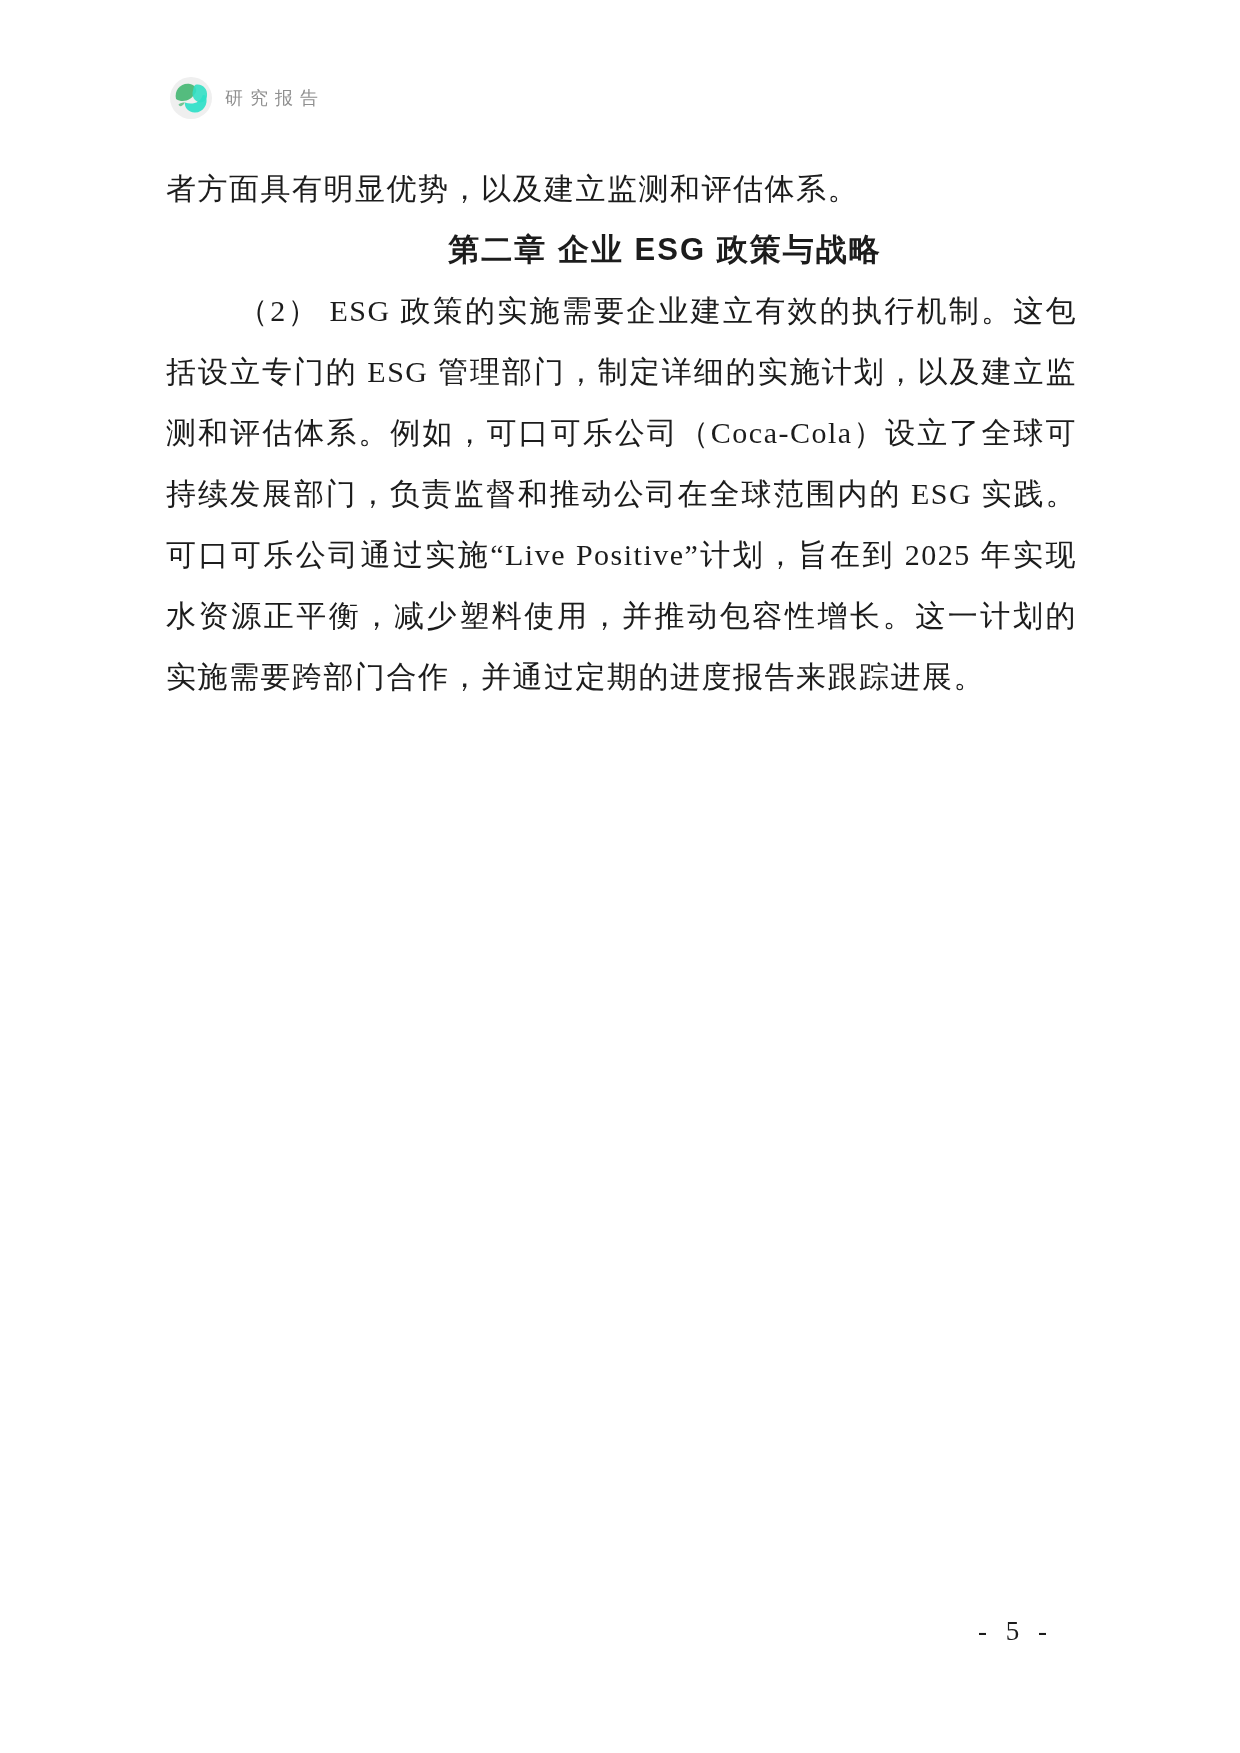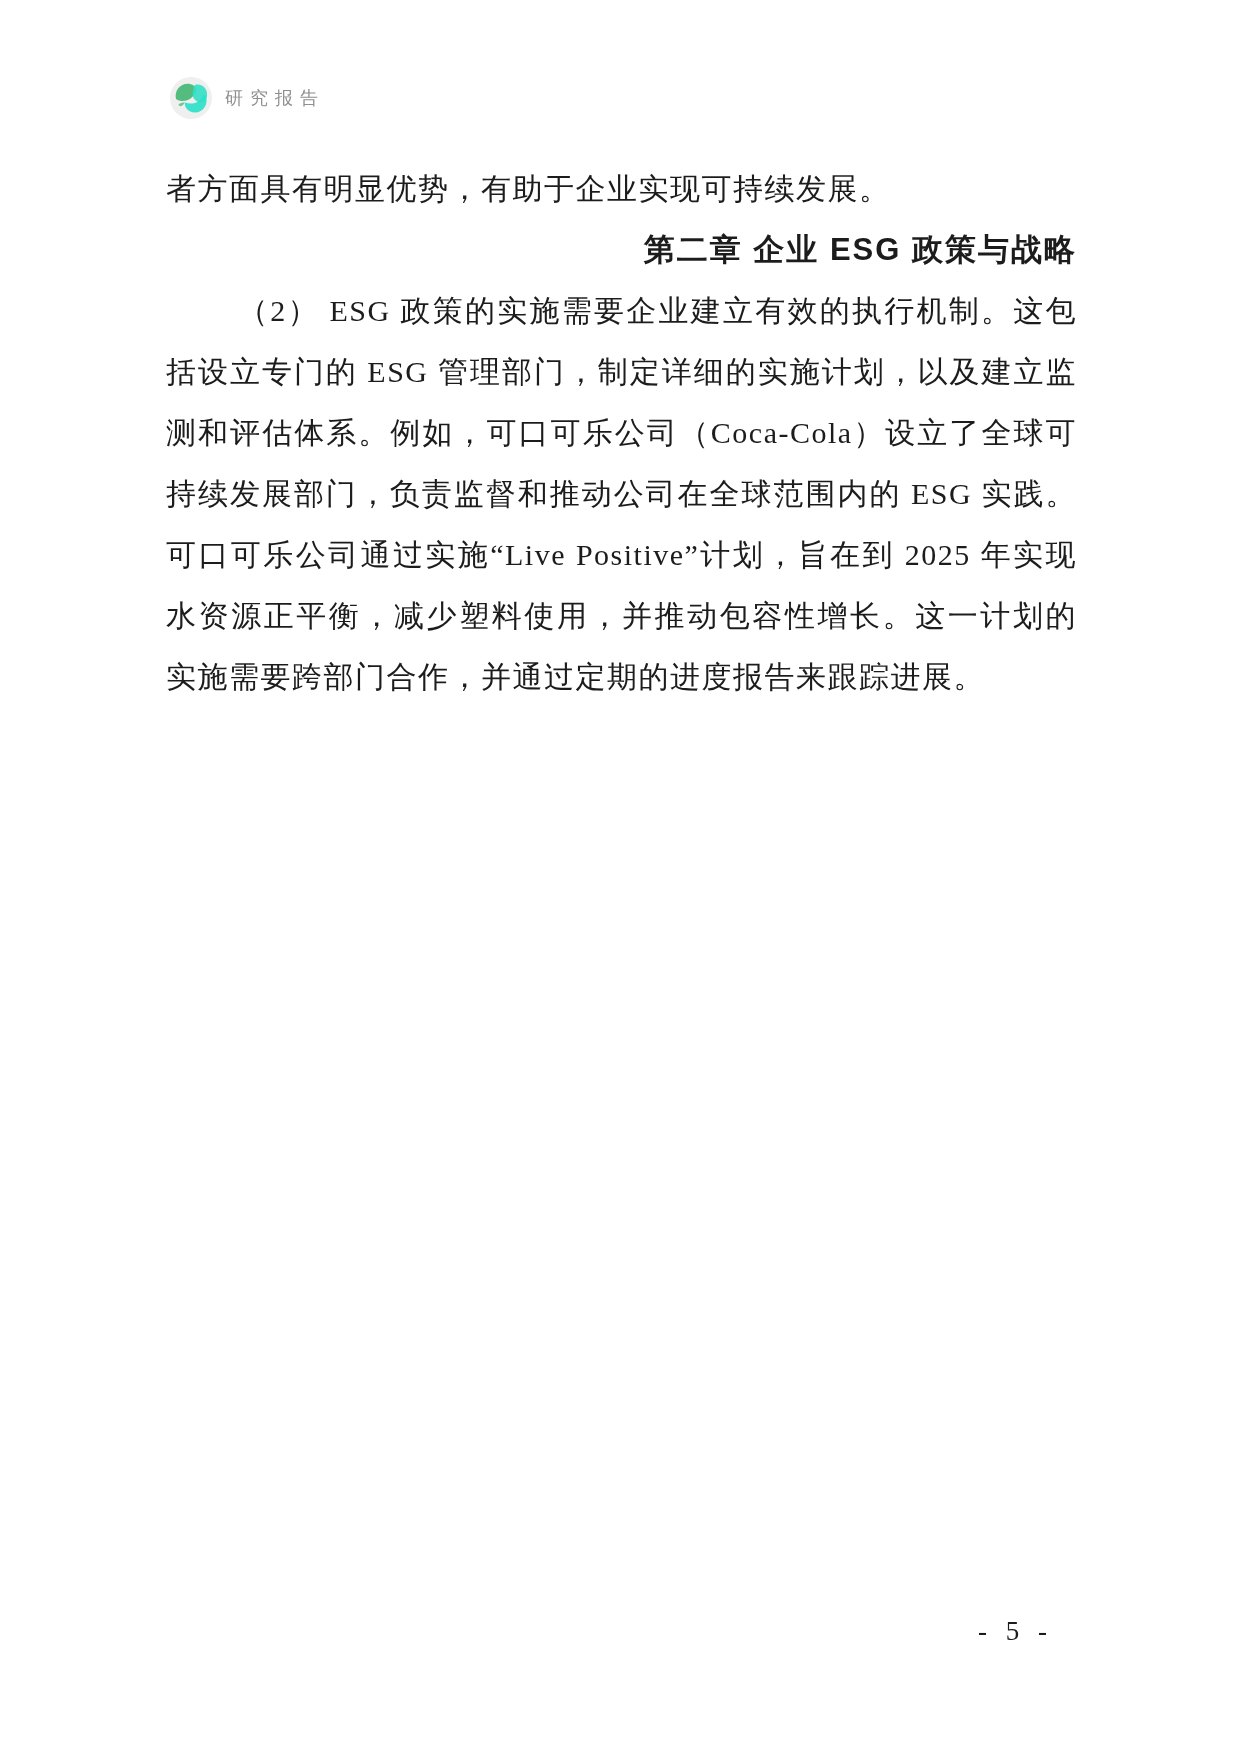--- a/index.html
+++ b/index.html
@@ -45,21 +45,21 @@
   .content p, .content h1, .content h2 { margin: 0; padding: 0; }
 
   .intro { text-align: left; }
 
   h1.chapter {
     font-family: "Liberation Sans", "DejaVu Sans", sans-serif;
     font-size: 31px;
     font-weight: 700;
     line-height: 61px;
     padding-left: 87px;
-    text-align: right;
+    text-align: center;
     letter-spacing: 2px;
   }
   h2.section {
     font-size: 30px;
     font-weight: 700;
     line-height: 61px;
     padding-left: 87px;
     text-align: left;
     letter-spacing: 1px;
   }
@@ -95,21 +95,21 @@
         <path d="M7 23 C5 14 12 6.5 21 8 C26 9 28.5 13.5 26.5 17 C23 23 14.5 28 7 23 Z" fill="#3fb56e" opacity="0.88"></path>
         <path d="M26 9 C33 7 39 13 38 20 C37.5 25 33 27.5 29 26 C24.5 24 22.5 19 24 14.5 C24.5 12 25 10 26 9 Z" fill="#32dfc4" opacity="0.9"></path>
         <path d="M37 21 C39.5 28 34 37 25.5 36.5 C19.5 36 15 31.5 16 26.5 C23 29 31.5 27 33.5 19.5 C35 18.5 36.5 19.5 37 21 Z" fill="#2fe0c8" opacity="0.92"></path>
         <path d="M16 26.5 C13 31 10.5 31 9.5 28.5 C11 27 13.5 26.5 16 26.5 Z" fill="#3fb56e" opacity="0.7"></path>
       </svg>
     </span>
     <span class="brand-label">研究报告</span>
   </header>
 
   <main class="content">
-    <p class="intro">者方面具有明显优势，有助于企业实现可持续发展。</p>
+    <p class="intro">者方面具有明显优势，以及建立监测和评估体系。</p>
 
     <h1 class="chapter">第二章 企业 ESG 政策与战略</h1>
 
 
 
     <p class="para">（2） ESG 政策的实施需要企业建立有效的执行机制。这包括设立专门的 ESG 管理部门，制定详细的实施计划，以及建立监测和评估体系。例如，可口可乐公司（Coca-Cola）设立了全球可持续发展部门，负责监督和推动公司在全球范围内的 ESG 实践。可口可乐公司通过实施“Live Positive”计划，旨在到 2025 年实现水资源正平衡，减少塑料使用，并推动包容性增长。这一计划的实施需要跨部门合作，并通过定期的进度报告来跟踪进展。</p>
 
   </main>
 
   <footer>

